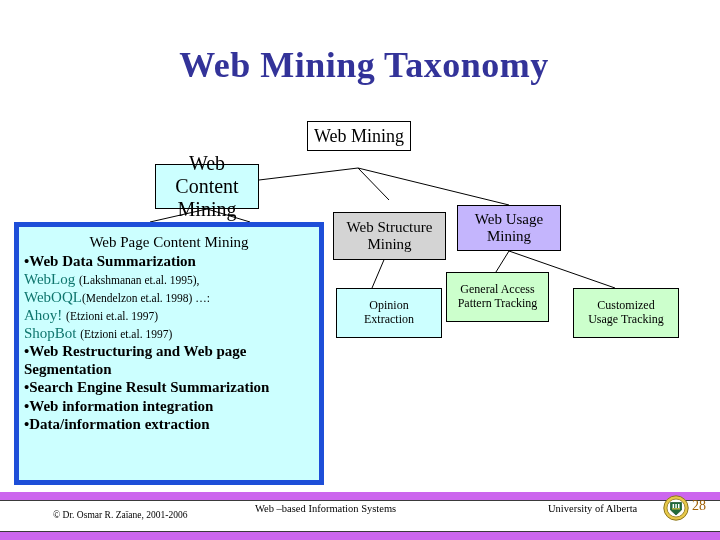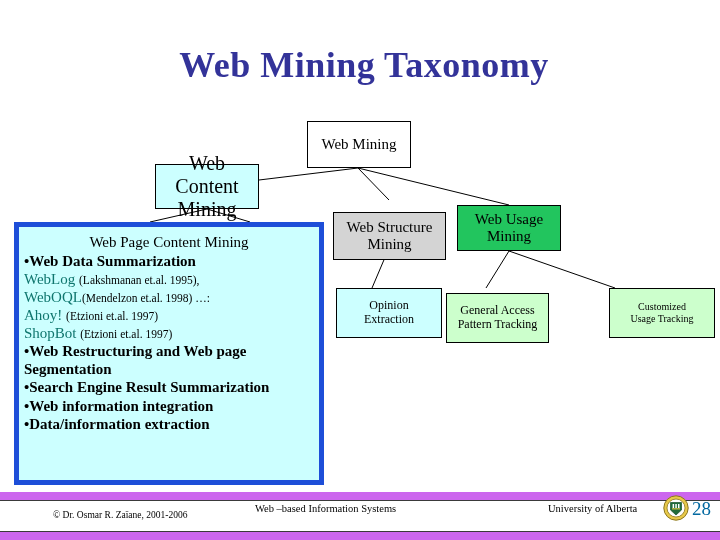--- a/index.html
+++ b/index.html
@@ -39,54 +39,53 @@
     display: flex;
     align-items: center;
     justify-content: center;
     text-align: center;
     font-family: "Liberation Serif", "DejaVu Serif", serif;
     color: #000000;
     line-height: 1.16;
     z-index: 3;
   }
   .node-root {
-    left: 307px; top: 121px; width: 104px; height: 47px;
+    left: 307px; top: 121px; width: 104px; height: 30px;
     background: #ffffff;
-    font-size: 15px;
+    font-size: 18px;
   }
   .node-content {
     left: 155px; top: 164px; width: 104px; height: 45px;
     background: #ccffff;
     font-size: 20px;
   }
   .node-structure {
     left: 333px; top: 212px; width: 113px; height: 48px;
     background: #d4d4d4;
     font-size: 15px;
   }
   .node-usage {
     left: 457px; top: 205px; width: 104px; height: 46px;
-    background: #22c55e;
+    background: #c4b5fd;
     font-size: 15px;
   }
   .node-opinion {
     left: 336px; top: 288px; width: 106px; height: 50px;
     background: #ccffff;
     font-size: 12px;
   }
   .node-general {
-    left: 446px; top: 293px; width: 103px; height: 50px;
+    left: 446px; top: 272px; width: 103px; height: 50px;
     background: #ccffcc;
     font-size: 12px;
   }
   .node-customized {
     left: 573px; top: 288px; width: 106px; height: 50px;
     background: #ccffcc;
-    font-size: 10px;
-    margin-left: 36px;
+    font-size: 12px;
   }
 
   
   #detail-panel {
     position: absolute;
     left: 14px;
     top: 222px;
     width: 310px;
     height: 263px;
     box-sizing: border-box;
@@ -180,22 +179,22 @@
     left: 663px;
     top: 3px;
     width: 26px;
     height: 26px;
   }
   #footer-pagenum {
     position: absolute;
     left: 692px;
     top: 6px;
     font-family: "Liberation Serif", "DejaVu Serif", serif;
-    font-size: 19px;
-    color: #0369a1;
+    font-size: 14px;
+    color: #a16207;
   }
 </style>
 </head>
 <body>
 
 <div id="slide">
 
   <div id="slide-title">Web Mining Taxonomy</div>
 
   <svg id="connectors" viewBox="0 0 720 540" width="720" height="540">

